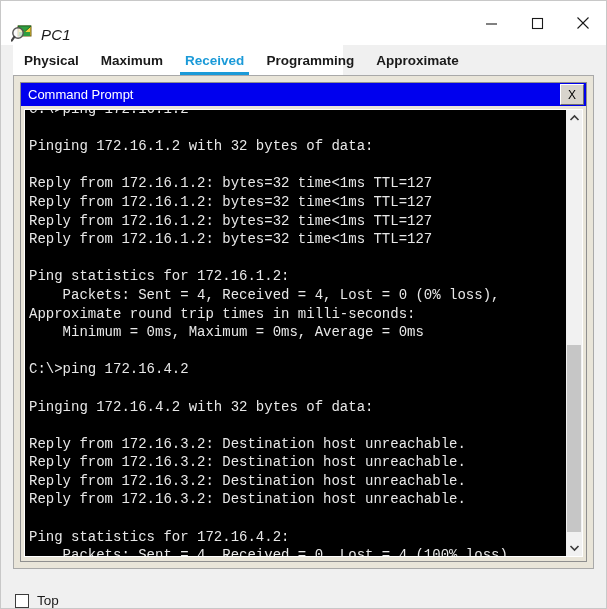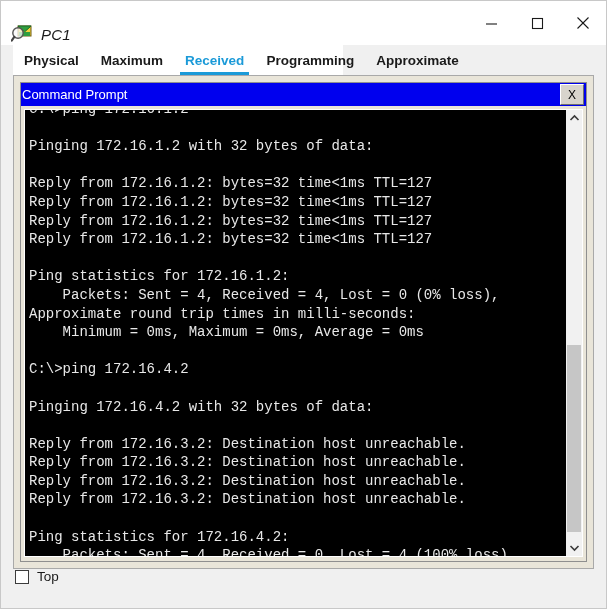--- a/index.html
+++ b/index.html
@@ -137,21 +137,21 @@
     background: #0000ee;
     display: flex;
     align-items: center;
     justify-content: space-between;
     flex: 0 0 auto;
     padding: 0;
   }
   .cmd-title {
     color: #ffffff;
     font-size: 13px;
-    padding-left: 1px;
+    padding-left: 7px;
     white-space: nowrap;
   }
   .cmd-close {
     width: 22px;
     height: 19px;
     margin-right: 2px;
     background: #d8d4cc;
     border-top: 1px solid #ffffff;
     border-left: 1px solid #ffffff;
     border-right: 1px solid #6e6e6e;
@@ -234,21 +234,21 @@
     background: #c6c6c6;
     cursor: default;
   }
 
   
   .footer {
     flex: 0 0 auto;
     height: 39px;
     background: #f0f0f0;
     display: flex;
-    align-items: flex-start;
+    align-items: flex-end;
     padding-left: 14px;
     box-sizing: border-box;
   }
   .checkrow {
     display: flex;
     align-items: center;
     gap: 8px;
     cursor: default;
   }
   .checkbox {

